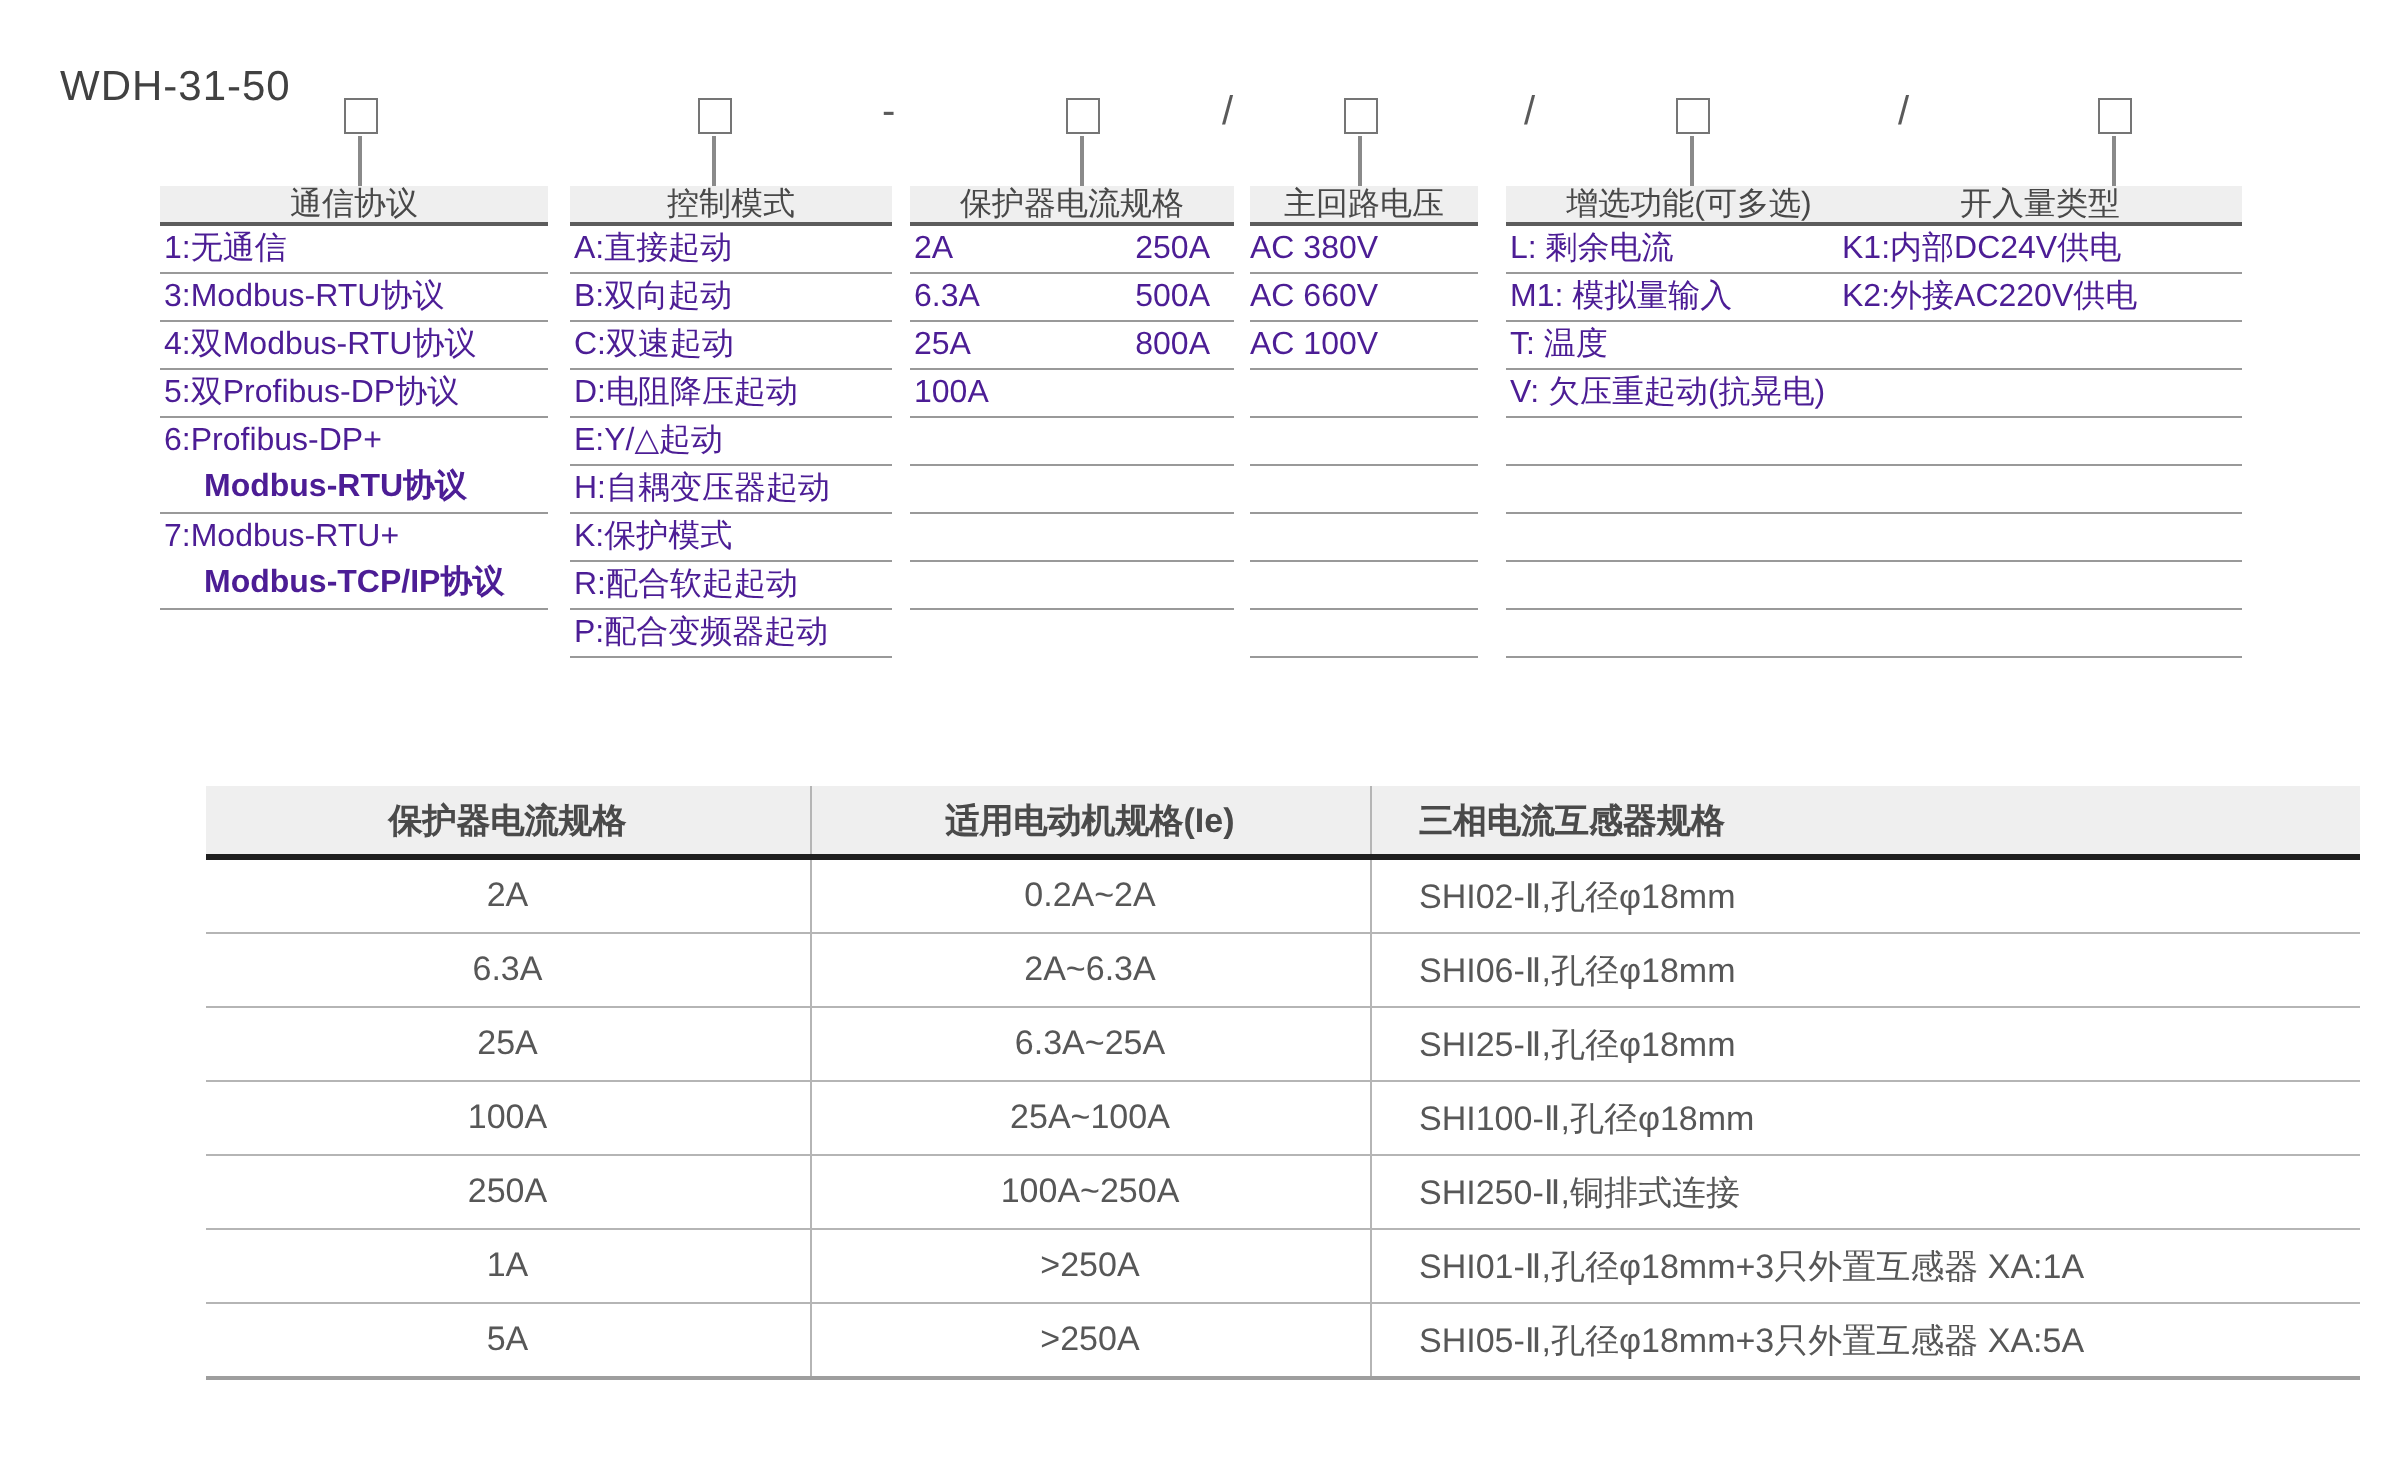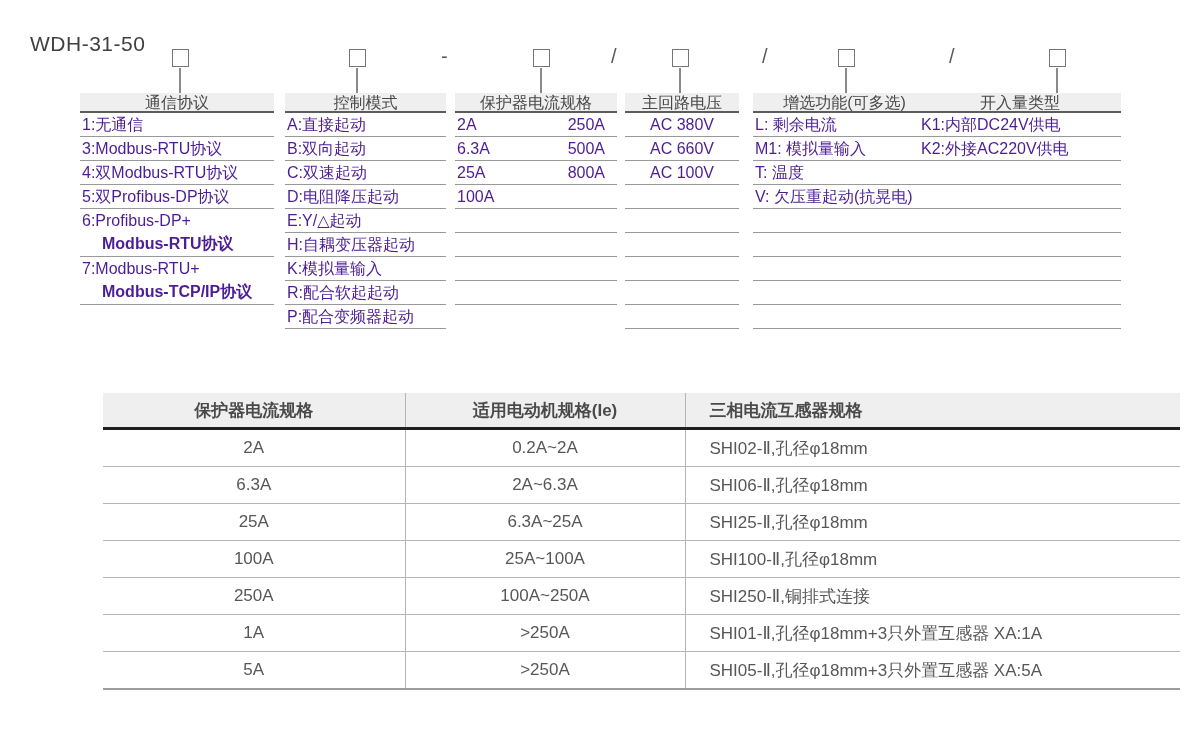--- a/index.html
+++ b/index.html
@@ -36,21 +36,21 @@
     white-space:nowrap;
   }
   .code-row{
     box-sizing:border-box;height:24px;line-height:23px;
     border-bottom:1.5px solid #999999;
     font-size:16px;color:#4c1d95;padding-left:2px;white-space:nowrap;
   }
   .code-row.dbl{height:48px;line-height:23px;}
   .code-row .l2{padding-left:20px;font-weight:bold;}
   .code-row.pair{display:flex;justify-content:space-between;padding-right:12px;}
-  .col-c4 .code-row{text-align:center;padding-left:0;}
+  .col-c4 .code-row{padding-left:0;}
   .code-row.empty{}
 
   
   table.spec{
     position:absolute;left:103px;top:393px;width:1077px;
     border-collapse:collapse;table-layout:fixed;
   }
   table.spec th{
     height:34px;background:#efefef;border-bottom:3px solid #1f1f1f;
     font-size:17px;font-weight:bold;color:#4a4a4a;text-align:center;
@@ -107,21 +107,21 @@
 </div>
 
 <div class="code-col col-c2">
   <div class="col-header">控制模式</div>
   <div class="code-row">A:直接起动</div>
   <div class="code-row">B:双向起动</div>
   <div class="code-row">C:双速起动</div>
   <div class="code-row">D:电阻降压起动</div>
   <div class="code-row">E:Y/△起动</div>
   <div class="code-row">H:自耦变压器起动</div>
-  <div class="code-row">K:模拟量输入</div>
+  <div class="code-row">K:保护模式</div>
   <div class="code-row">R:配合软起起动</div>
   <div class="code-row">P:配合变频器起动</div>
 </div>
 
 <div class="code-col col-c3">
   <div class="col-header">保护器电流规格</div>
   <div class="code-row pair">
     <span>2A</span>
     <span>250A</span>
   </div>

